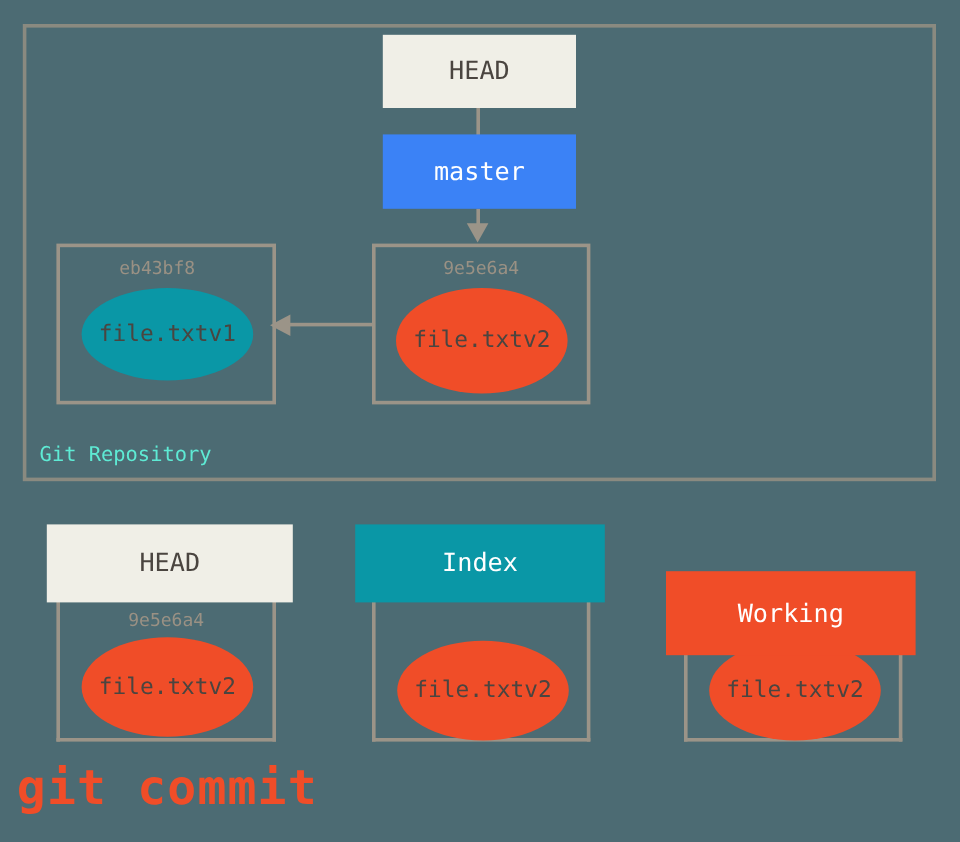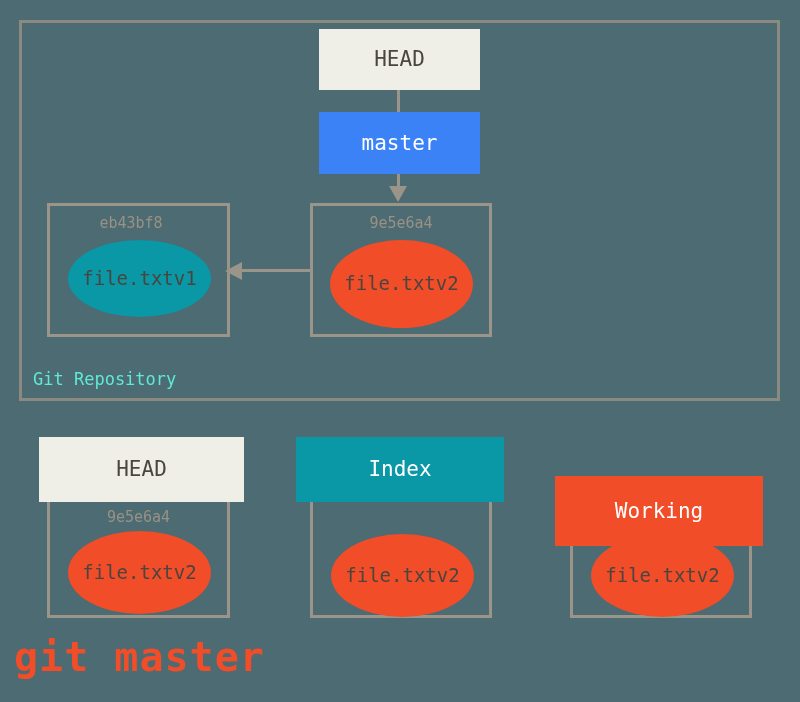--- a/index.html
+++ b/index.html
@@ -281,15 +281,15 @@
 
   <div class="col-frame col-frame-workdir"></div>
   <div class="label-box box-workdir">
     <span>Working</span>
   </div>
   <div class="blob blob-b-workdir">
     <span>file.txt</span>
     <span>v2</span>
   </div>
 
-  <div class="caption">git master</div>
+  <div class="caption">git commit</div>
 
 </div>
 
 </body></html>

